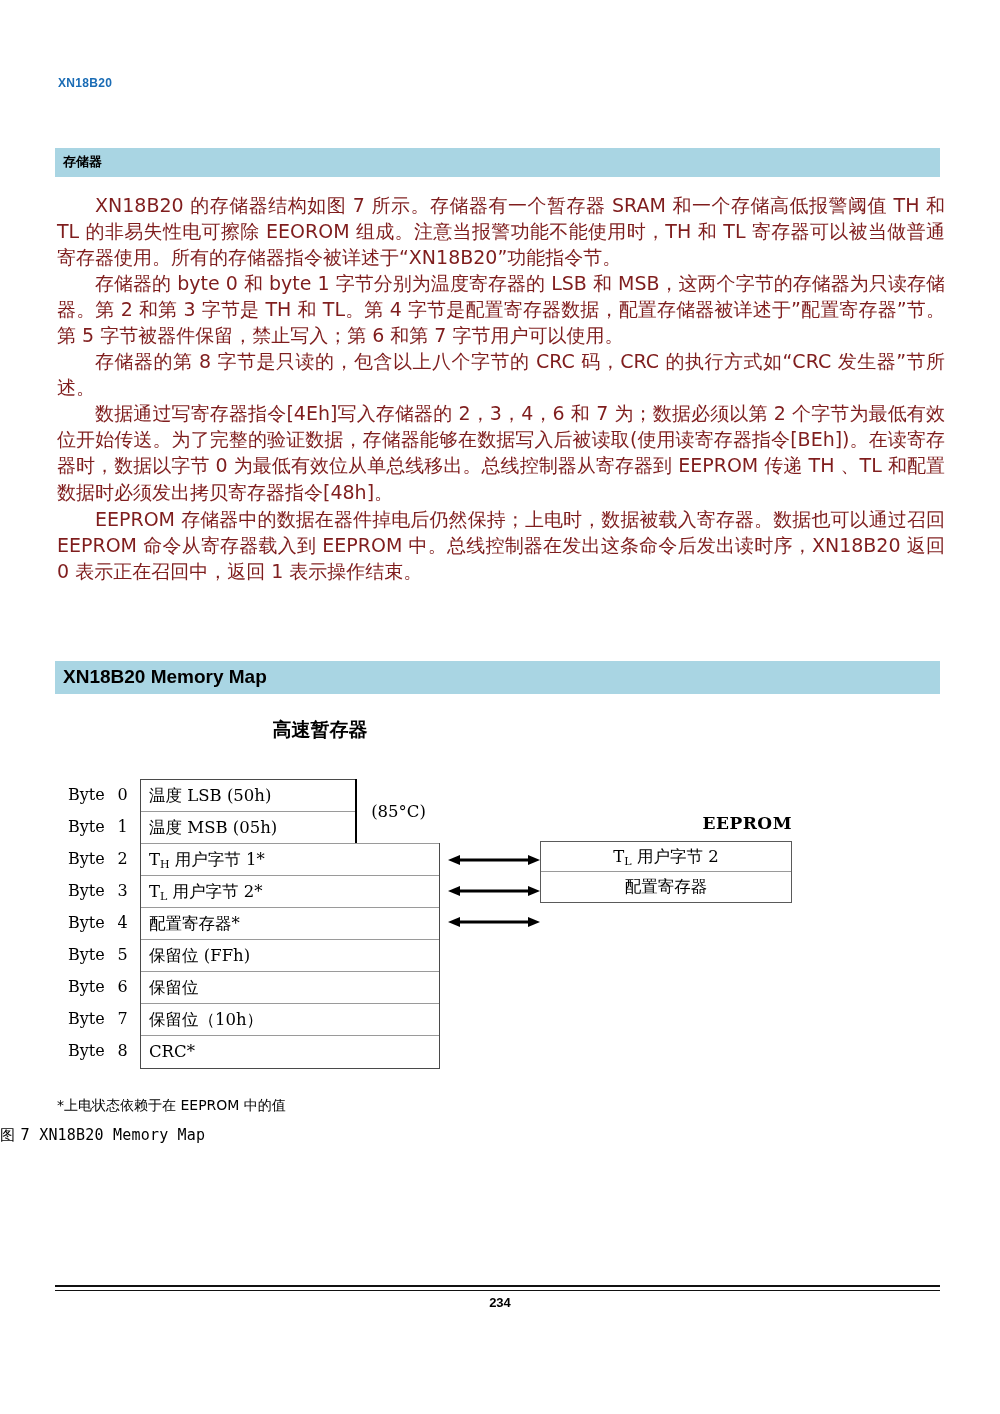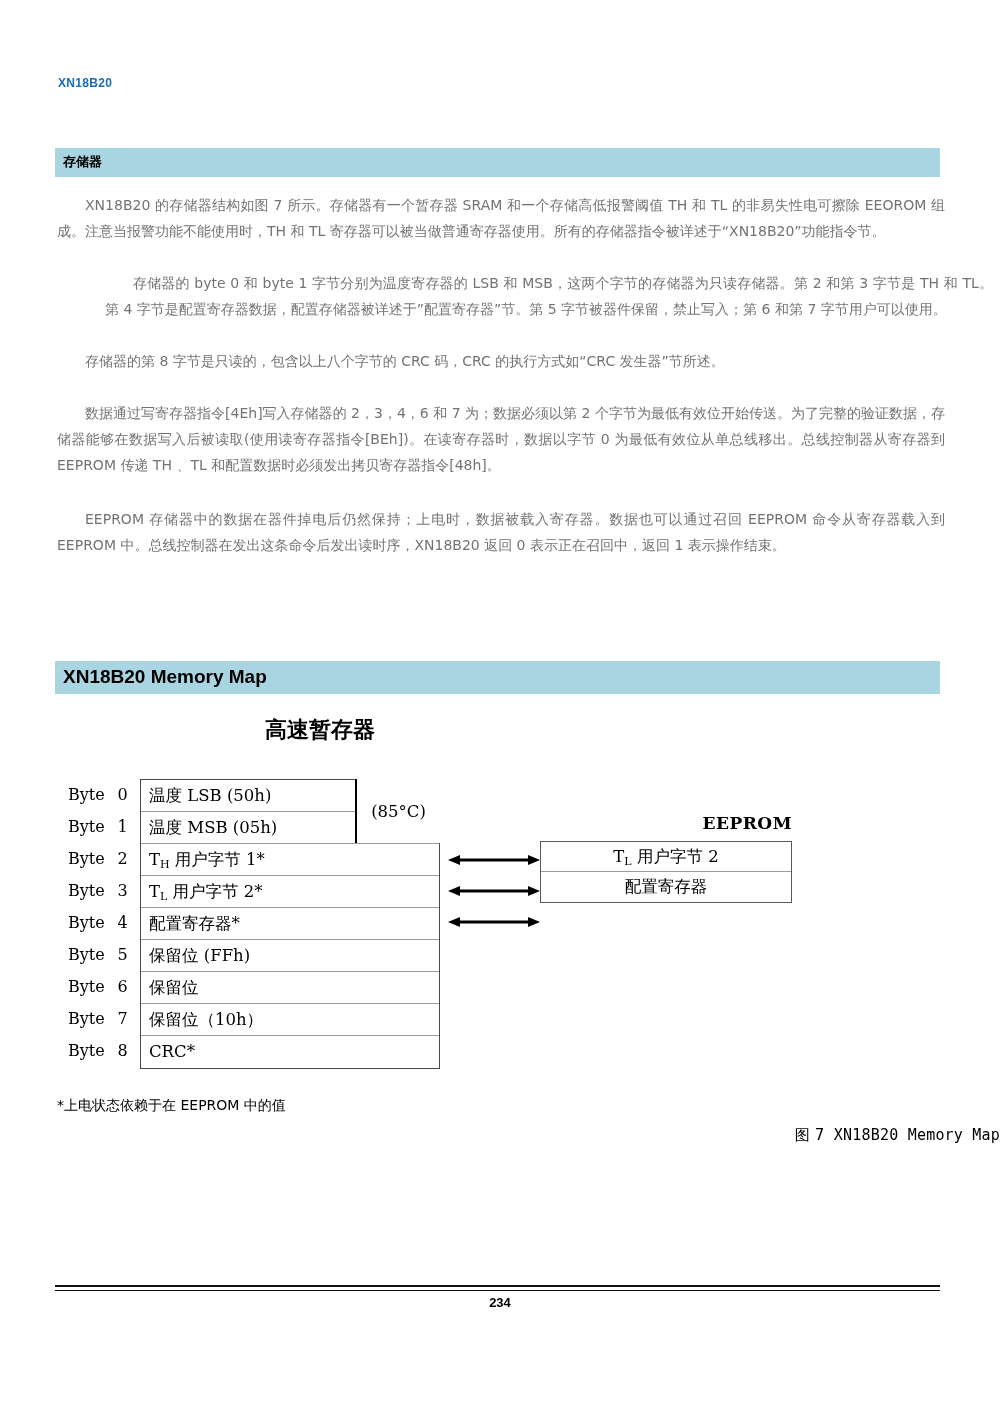--- a/index.html
+++ b/index.html
@@ -55,32 +55,32 @@
     font-size: 19px;
     font-family: "Liberation Sans", sans-serif;
   }
 
   
   .body-text {
     position: absolute;
     left: 57px;
     width: 888px;
     font-family: "DejaVu Sans", sans-serif;
-    font-size: 14px;
+    font-size: 19px;
     line-height: 26.2px;
     text-align: justify;
     text-justify: inter-character;
-    color: #737373;
+    color: #7f1d1d;
   }
   .body-text p {
     margin: 0;
     text-indent: 2em;
   }
   .bt-1 { top: 192px; }
-  .bt-2 { top: 270px; margin-left: 48px; }
+  .bt-2 { top: 270px; }
   .bt-3 { top: 348px; }
   .bt-4 { top: 400px; }
   .bt-5 { top: 506px; }
 
   
   .diagram {
     position: absolute;
     left: 0;
     top: 700px;
     width: 1000px;
@@ -88,21 +88,21 @@
   }
 
   .scratch-title {
     position: absolute;
     left: 200px;
     top: 16px;
     width: 240px;
     text-align: center;
     font-family: "DejaVu Serif", serif;
     font-weight: bold;
-    font-size: 22px;
+    font-size: 19px;
     line-height: 27px;
   }
 
   
   .byte-labels {
     position: absolute;
     left: 68px;
     top: 79px;
   }
   .byte-label {
@@ -219,21 +219,21 @@
     left: 57px;
     top: 1097px;
     font-family: "DejaVu Sans", sans-serif;
     font-size: 14px;
   }
   .fig-caption {
     position: absolute;
     left: 0;
     top: 1126px;
     width: 1000px;
-    text-align: right;
+    text-align: left;
     font-family: "DejaVu Sans Mono", monospace;
     font-size: 15px;
     letter-spacing: 0.2px;
   }
   .fig-caption .cap-cn {
     font-family: "DejaVu Sans", sans-serif;
   }
 
   
   .footer-rule {

